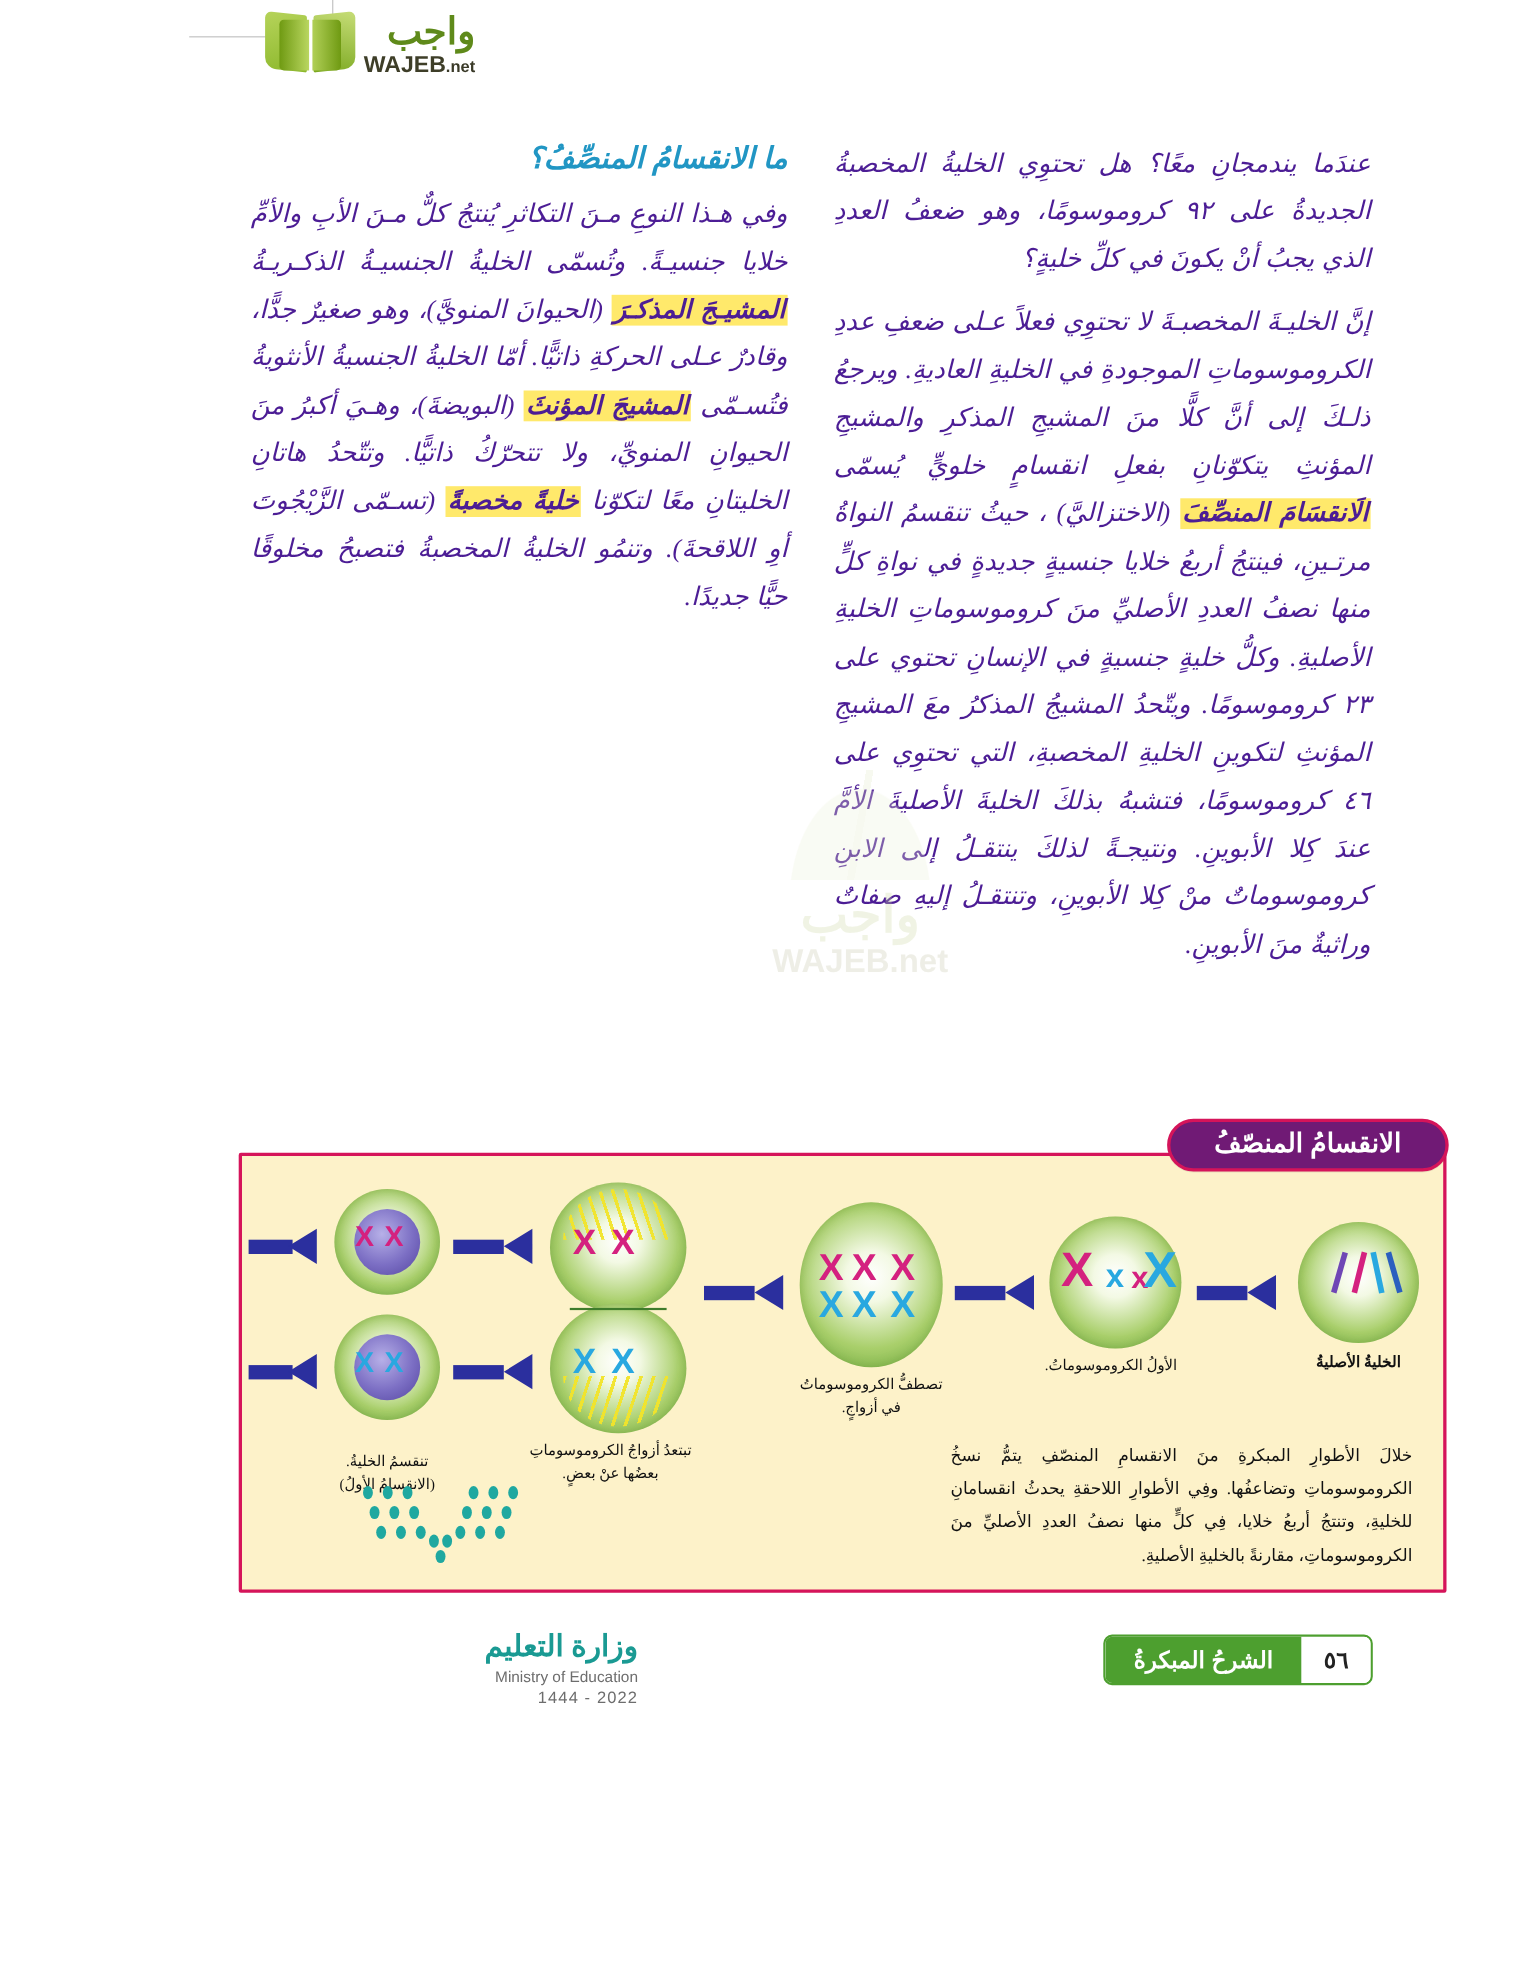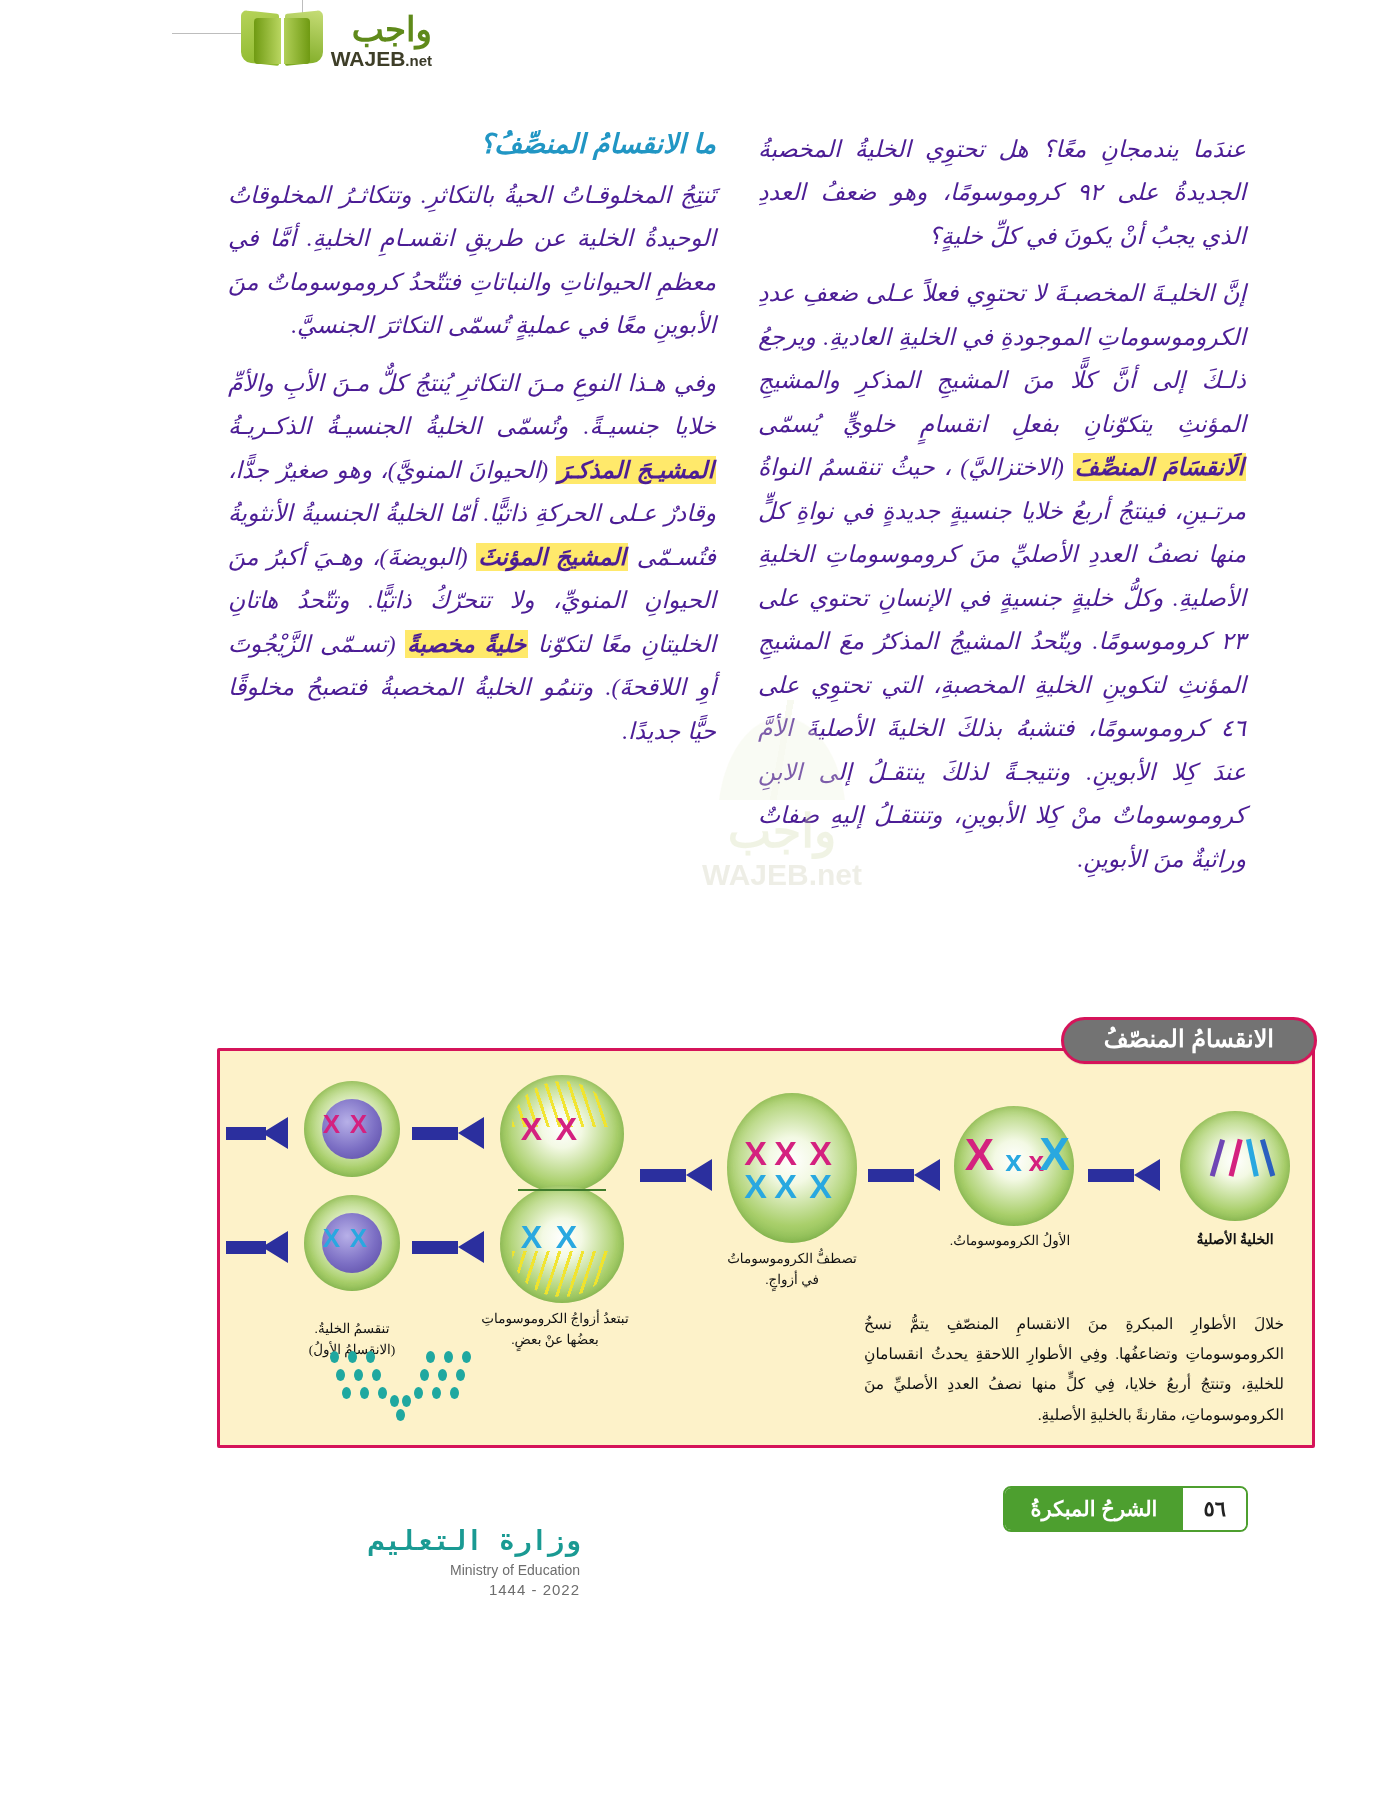--- a/index.html
+++ b/index.html
@@ -85,21 +85,21 @@
       border-radius:6px; }
 
   
   .figure {
     position:absolute; left:45px; top:1048px; width:1098px; height:400px;
     background:#fdf2c9; border:3px solid #d5145a;
     border-radius:2px;
   }
   .fig-banner {
     position:absolute; right:-5px; top:-34px;
-    background:#737373; border:3px solid #d5145a;
+    background:#701a75; border:3px solid #d5145a;
     border-radius:24px; padding:5px 40px 8px;
     color:#fff; font-family:"Liberation Sans", sans-serif;
     font-weight:bold; font-size:24px; white-space:nowrap;
     box-shadow:0 1px 0 rgba(0,0,0,.08);
   }
 
   
   .diagram { position:absolute; inset:0; }
 
   .cell {
@@ -132,22 +132,22 @@
     text-align:justify; text-align-last:right;
   }
 
   
   .moe-dots { position:absolute; left:110px; top:300px; width:140px; height:70px; }
   .moe-dots i { position:absolute; width:9px; height:12px; border-radius:50%;
       background:#1fa8a0; display:block; }
 
   
   .foot-moe { position:absolute; left:78px; top:1480px; width:330px; }
-  .moe-ar { font-family:Liberation Mono, monospace; font-size:27px;
-      font-weight:bold; color:#1a9a93; letter-spacing:1px;margin-top:45px; }
+  .moe-ar { font-family:Liberation Serif, serif; font-size:27px;
+      font-weight:bold; color:#1a9a93; letter-spacing:1px; }
   .moe-en { font-family:"Liberation Sans", sans-serif; font-size:14px;
       color:#6d6d6d; margin-top:4px; }
   .moe-yr { font-family:"Liberation Sans", sans-serif; font-size:15px;
       color:#6d6d6d; margin-top:3px; letter-spacing:1px; }
 
   .foot-tab {
     position:absolute; right:148px; top:1486px;
     display:flex; align-items:stretch; height:46px;
     border:2px solid #4d9f2f; border-radius:8px; overflow:hidden;
     background:#fff;
@@ -185,21 +185,20 @@
 
   <div class="article">
 
     <div class="col">
       <p class="body">عندَما يندمجانِ معًا؟ هل تحتوِي الخليةُ المخصبةُ الجديدةُ على ٩٢ كروموسومًا، وهو ضعفُ العددِ الذي يجبُ أنْ يكونَ في كلِّ خليةٍ؟</p>
       <p class="body">إنَّ الخليـةَ المخصبـةَ لا تحتوِي فعلاً عـلى ضعفِ عددِ الكروموسوماتِ الموجودةِ في الخليةِ العاديةِ. ويرجعُ ذلـكَ إلى أنَّ كلًّا منَ المشيجِ المذكرِ والمشيجِ المؤنثِ يتكوّنانِ بفعلِ انقسامٍ خلويٍّ يُسمّى <span class="hl">الَانقسَامَ المنصِّفَ</span> (الاختزاليَّ) ، حيثُ تنقسمُ النواةُ مرتـينِ، فينتجُ أربعُ خلايا جنسيةٍ جديدةٍ في نواةِ كلٍّ منها نصفُ العددِ الأصليِّ منَ كروموسوماتِ الخليةِ الأصليةِ. وكلُّ خليةٍ جنسيةٍ في الإنسانِ تحتوي على ٢٣ كروموسومًا. ويتّحدُ المشيجُ المذكرُ معَ المشيجِ المؤنثِ لتكوينِ الخليةِ المخصبةِ، التي تحتوِي على ٤٦ كروموسومًا، فتشبهُ بذلكَ الخليةَ الأصليةَ الأمَّ عندَ كِلا الأبوينِ. ونتيجـةً لذلكَ ينتقـلُ إلى الابنِ كروموسوماتٌ منْ كِلا الأبوينِ، وتنتقـلُ إليهِ صفاتٌ وراثيةٌ منَ الأبوينِ.</p>
     </div>
 
     <div class="col">
       <h1 class="sec-title">ما الانقسامُ المنصِّفُ؟</h1>
-      <p class="body">تَنتِجُ المخلوقـاتُ الحيةُ بالتكاثرِ. وتتكاثـرُ المخلوقاتُ الوحيدةُ الخلية عن طريقِ انقسـامِ الخليةِ. أمَّا في معظمِ الحيواناتِ والنباتاتِ فتتّحدُ كروموسوماتٌ منَ الأبوينِ معًا في عمليةٍ تُسمّى التكاثرَ الجنسيَّ.</p>
       <p class="body">وفي هـذا النوعِ مـنَ التكاثرِ يُنتجُ كلٌّ مـنَ الأبِ والأمِّ خلايا جنسيـةً. وتُسمّى الخليةُ الجنسيـةُ الذكـريـةُ <span class="hl-b">المشيـجَ المذكـرَ</span> (الحيوانَ المنويَّ)، وهو صغيرٌ جدًّا، وقادرٌ عـلى الحركةِ ذاتيًّا. أمّا الخليةُ الجنسيةُ الأنثويةُ فتُسـمّى <span class="hl-b">المشيجَ المؤنثَ</span> (البويضةَ)، وهـيَ أكبرُ منَ الحيوانِ المنويِّ، ولا تتحرّكُ ذاتيًّا. وتتّحدُ هاتانِ الخليتانِ معًا لتكوّنا <span class="hl-b">خليةً مخصبةً</span> (تسـمّى الزَّيْجُوتَ أوِ اللاقحةَ). وتنمُو الخليةُ المخصبةُ فتصبحُ مخلوقًا حيًّا جديدًا.</p>
     </div>
   </div>
 
   <div class="watermark">
     <div class="wm-book"></div>
     <div class="wm-ar">واجب</div>
     <div class="wm-lat">WAJEB.net</div>
   </div>
 

